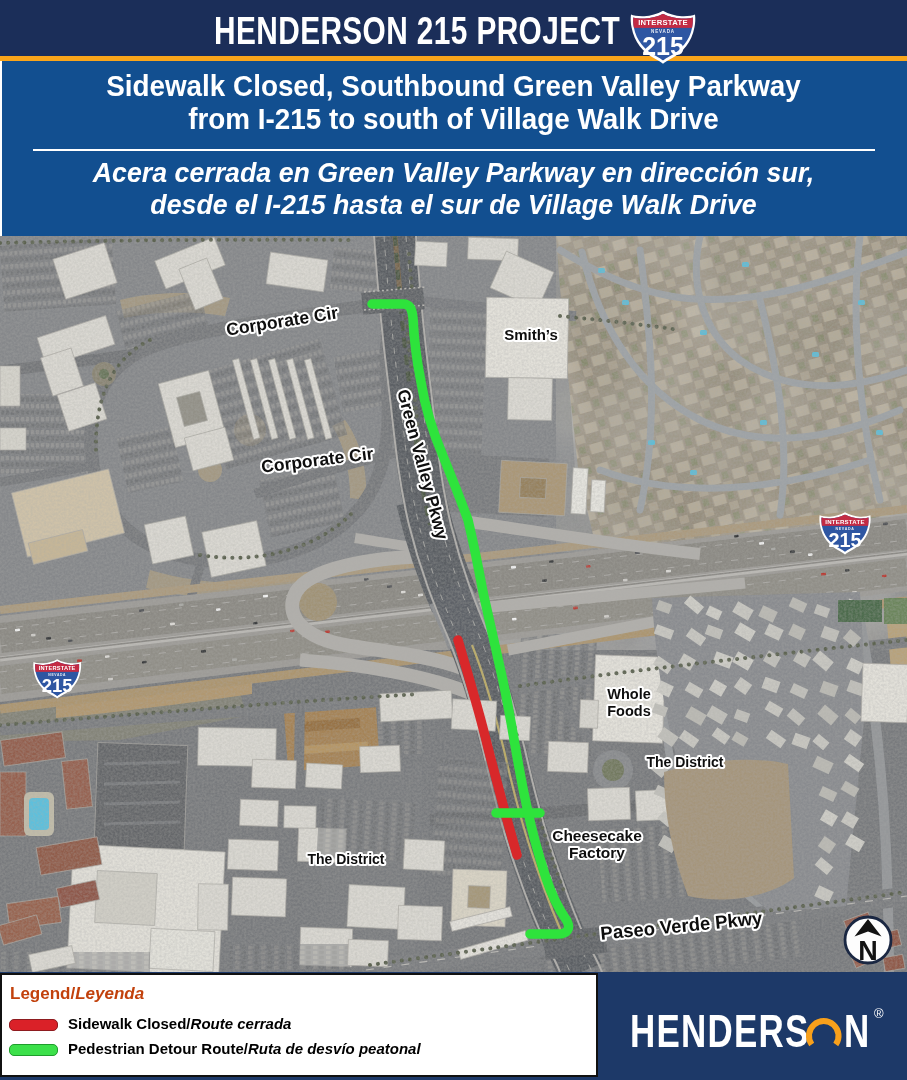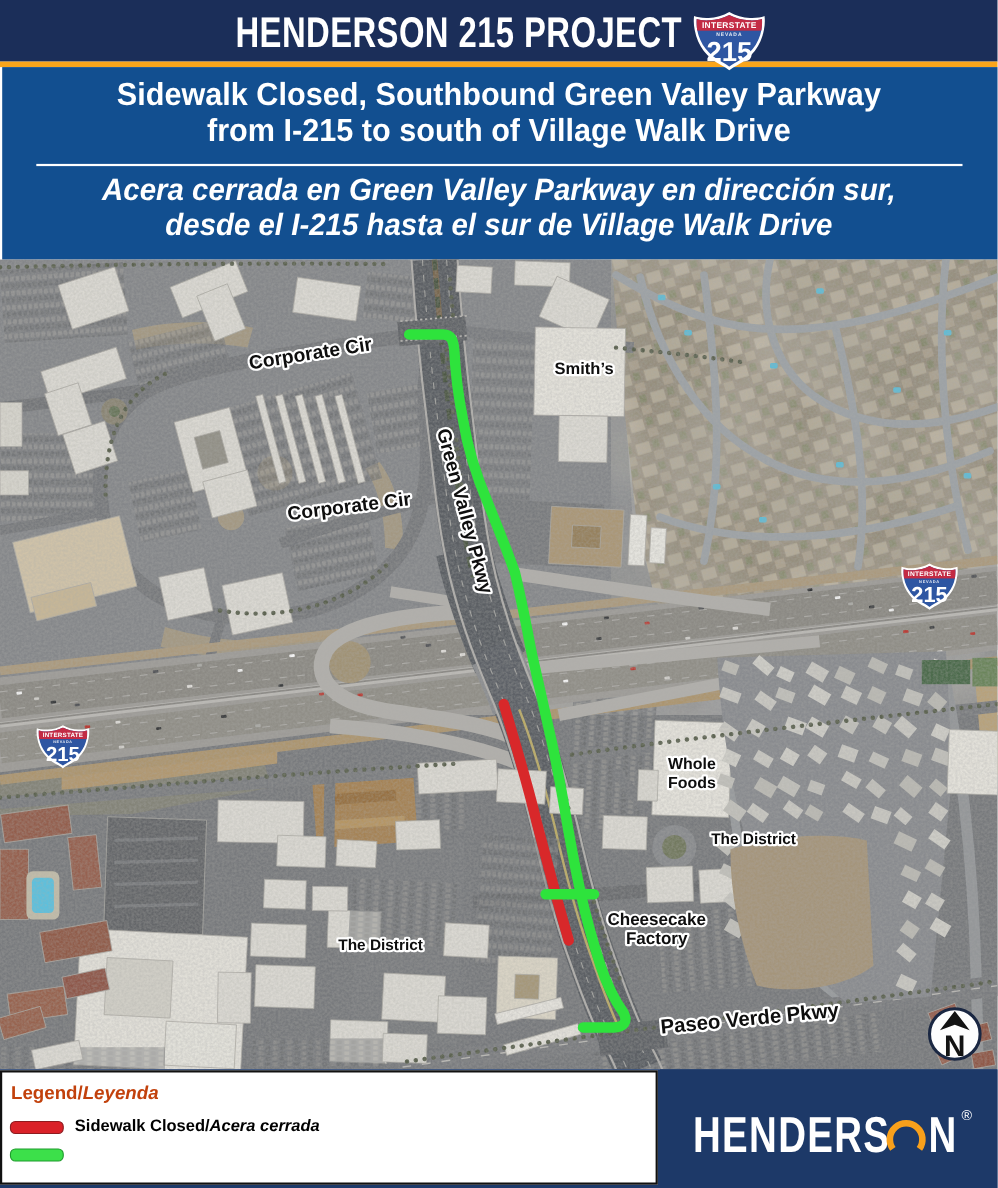--- a/index.html
+++ b/index.html
@@ -732,24 +732,25 @@
 </svg>
 
 <div class="abs" style="left:0;top:972px;width:907px;height:108px;background:#1e3a6a;"></div>
 
 <div class="abs" style="left:0px;top:973px;width:594px;height:100px;background:#fff;border:2px solid #111;"></div>
 
 <div class="abs" style="left:10px;top:984px;font-size:17px;font-weight:bold;color:#c2410c;">Legend/<span style="font-style:italic">Leyenda</span></div>
 
 <div class="abs" style="left:9px;top:1019px;width:47px;height:10px;background:#da2128;border-radius:5px;border:1px solid #8e1b1f;"></div>
 
-<div class="abs" style="left:68px;top:1015px;font-size:15px;font-weight:bold;color:#000;">Sidewalk Closed/<span style="font-style:italic">Acera cerrada</span></div>
+<div class="abs" style="left:68px;top:1015px;font-size:15px;font-weight:bold;color:#000;">Sidewalk Closed/<span style="font-style:italic">Route cerrada</span></div>
 
 <div class="abs" style="left:9px;top:1044px;width:47px;height:10px;background:#3ce04a;border-radius:5px;border:1px solid #1f9c2c;"></div>
 
+<div class="abs" style="left:68px;top:1040px;font-size:15px;font-weight:bold;color:#000;">Pedestrian Detour Route/<span style="font-style:italic">Ruta de desvío peatonal</span></div>
 
 <svg class="abs" style="left:600px;top:972px;" width="307" height="108" viewBox="0 0 307 108">
   <rect x="0" y="0" width="307" height="108" fill="#1d3968"></rect>
   <g transform="translate(30,75) scale(0.76,1)">
     <text x="0" y="0" font-family="Liberation Sans,sans-serif" font-size="46" font-weight="bold" fill="#fff" letter-spacing="1.6">HENDERS</text>
   </g>
   <path d="M 211.7,72.5 A 14.8,14.8 0 1 1 235.8,72.5" fill="none" stroke="#f8a01b" stroke-width="6"></path>
   <g transform="translate(244,75) scale(0.76,1)">
     <text x="0" y="0" font-family="Liberation Sans,sans-serif" font-size="46" font-weight="bold" fill="#fff">N</text>
   </g>

